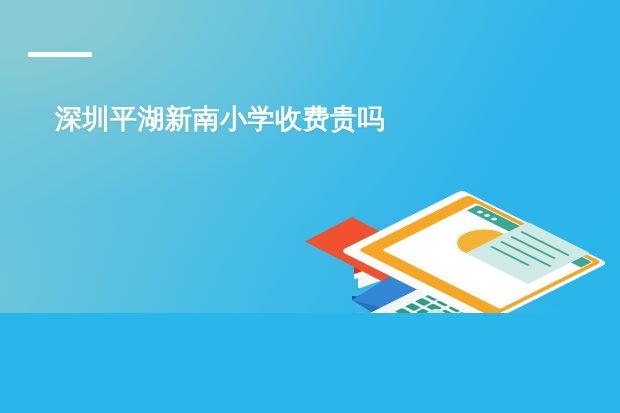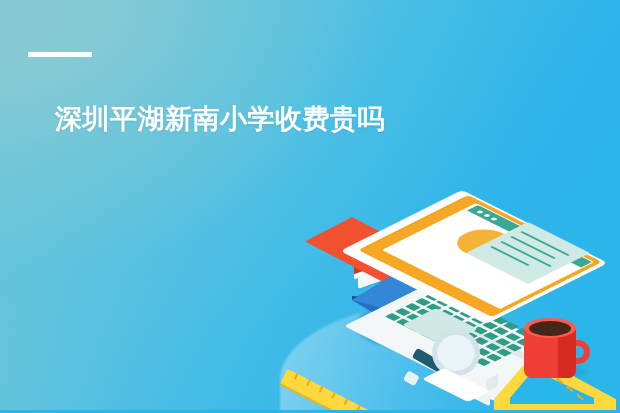--- a/index.html
+++ b/index.html
@@ -3,21 +3,21 @@
 <meta charset="utf-8">
 <style>
   * { margin:0; padding:0; box-sizing:border-box; }
   html, body { width:620px; height:413px; overflow:hidden; }
   body {
     font-family:"Liberation Sans", sans-serif;
     background:#29b6e8;
   }
   #banner {
     position:relative;
-    width:620px; height:410px;
+    width:620px; height:313px;
     overflow:hidden;
     background:
       radial-gradient(120% 130% at 0% 0%, rgba(133,202,212,1) 0%, rgba(133,202,212,0.96) 14%, rgba(112,198,217,0.80) 30%, rgba(74,190,228,0.35) 52%, rgba(41,182,232,0.06) 70%, rgba(41,182,232,0) 84%),
       linear-gradient(120deg, #8ccbd4 0%, #6ec6da 22%, #47bde6 48%, #2db4ea 74%, #29b6e8 100%);
   }
 
   
   #accent-rule {
     position:absolute; left:28px; top:52px;
     width:64px; height:5px;

